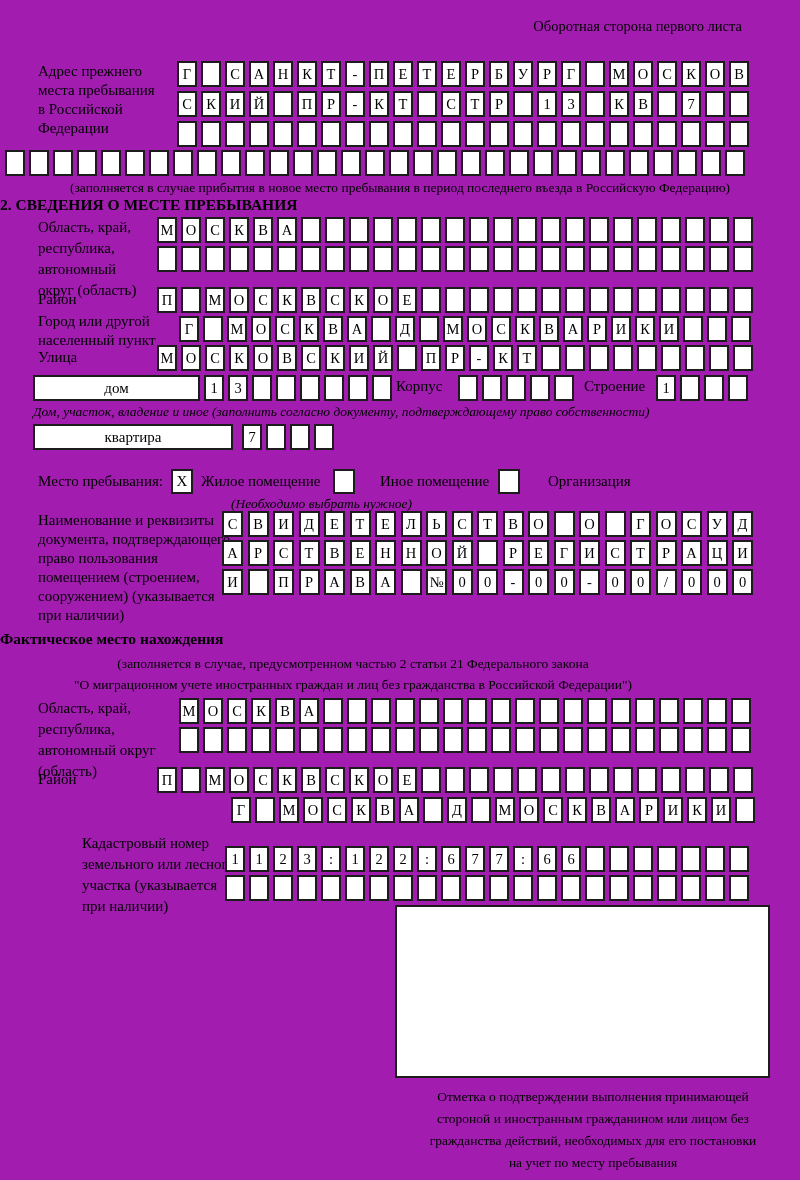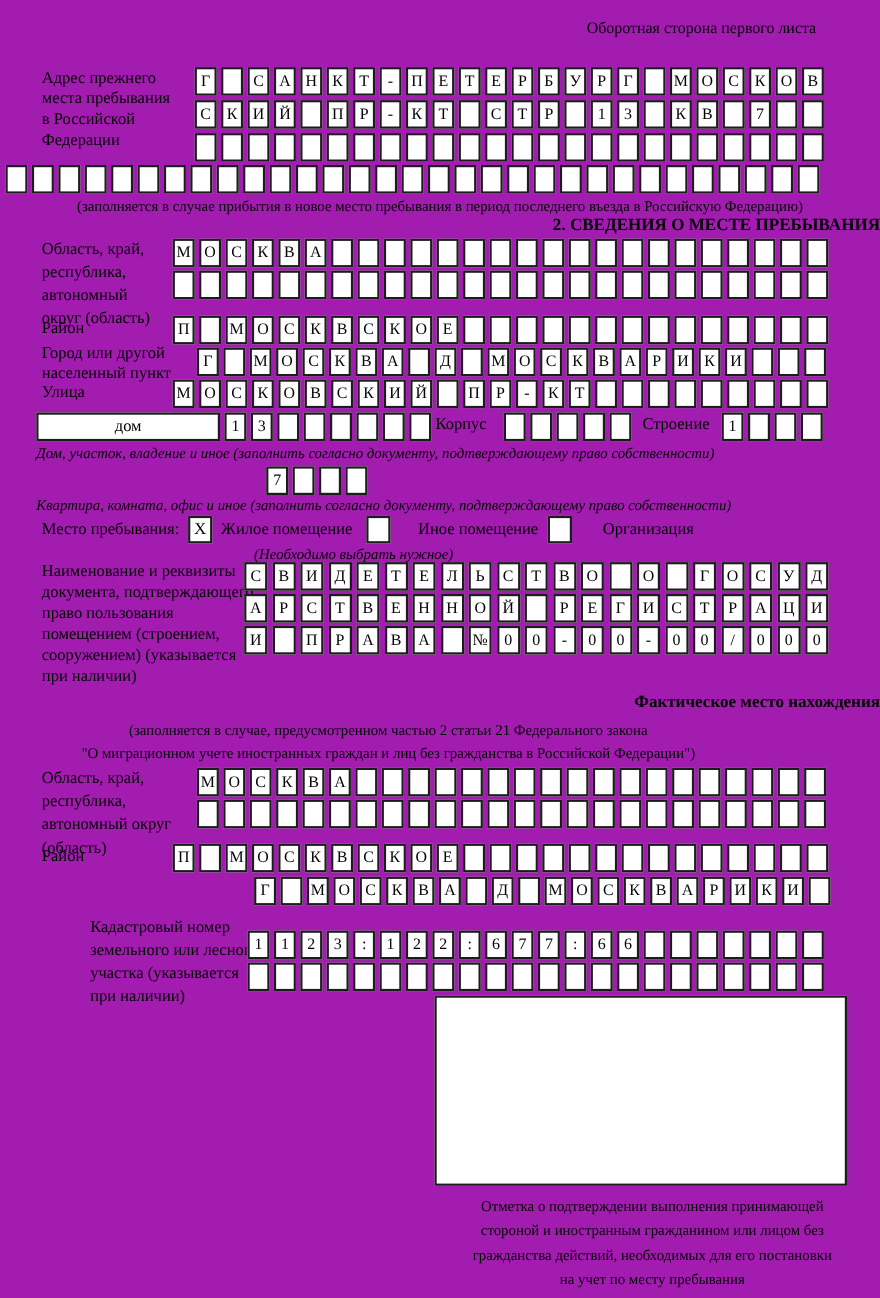--- a/index.html
+++ b/index.html
@@ -6,21 +6,21 @@
   .page{
     position:relative;width:800px;height:1180px;background:#a21caf;
     font-family:"Liberation Serif","DejaVu Serif",serif;color:#000;overflow:hidden;
   }
   .abs{position:absolute;}
   .hdr{font-size:14.5px;}
   .lbl{position:absolute;font-size:15px;line-height:21px;white-space:pre-line;}
   .lbl.tight{line-height:19px;}
   .small{font-size:13.5px;font-style:italic;}
   .note{position:absolute;font-size:13.5px;text-align:center;white-space:pre-line;line-height:21px;}
-  .h-bold{position:absolute;font-weight:bold;font-size:15.5px;text-align:right;}
+  .h-bold{position:absolute;font-weight:bold;font-size:15.5px;text-align:left;}
   .grid{position:absolute;display:flex;gap:4px;}
   .grid .cell{
     width:20px;height:26px;border:2px solid #1c1c1c;box-sizing:border-box;
     display:flex;align-items:center;justify-content:center;
     font-size:14.5px;line-height:1;background:#fff;flex:none;
   }
   .grid.wide{gap:4.5px;}
   .grid.wide .cell{width:21px;}
   .wbox{
     position:absolute;height:26px;border:2px solid #1c1c1c;box-sizing:border-box;
@@ -326,27 +326,27 @@
     </div>
   <div class="inline-lbl" style="left:584px;top:378px;">Строение</div>
   <div class="grid" style="left:656px;top:375px;">
       <span class="cell">1</span>
       <span class="cell"></span>
       <span class="cell"></span>
       <span class="cell"></span>
     </div>
   <div class="abs small" style="left:33px;top:404px;">Дом, участок, владение и иное (заполнить согласно документу, подтверждающему право собственности)</div>
 
+  <div class="wbox" style="left:33px;top:424px;width:200px;">квартира</div>
   <div class="grid" style="left:242px;top:424px;">
       <span class="cell">7</span>
       <span class="cell"></span>
       <span class="cell"></span>
       <span class="cell"></span>
     </div>
-  <div class="abs small" style="left:33px;top:452px;">Квартира, комната, офис и иное (заполнить согласно документу, подтверждающему право собственности)</div>
 
   <div class="inline-lbl" style="left:38px;top:473px;">Место пребывания:</div>
   <div class="chk" style="left:171px;top:469px;">X</div>
   <div class="inline-lbl" style="left:201px;top:473px;font-family:Liberation Serif, serif;">Жилое помещение</div>
   <div class="chk" style="left:333px;top:469px;"></div>
   <div class="inline-lbl" style="left:380px;top:473px;">Иное помещение</div>
   <div class="chk" style="left:498px;top:469px;"></div>
   <div class="inline-lbl" style="left:548px;top:473px;">Организация</div>
   <div class="abs small" style="left:231px;top:496px;">(Необходимо выбрать нужное)</div>
 

